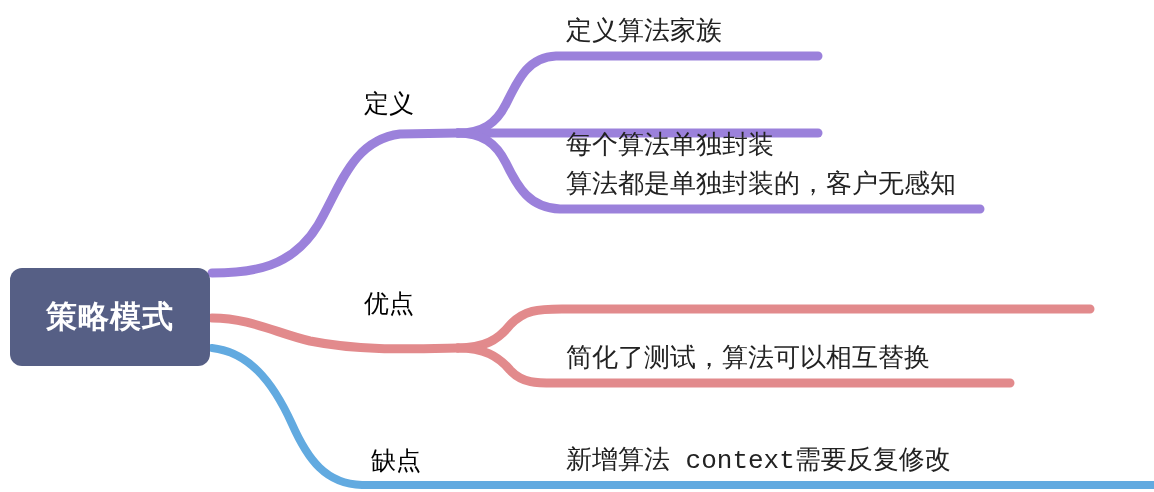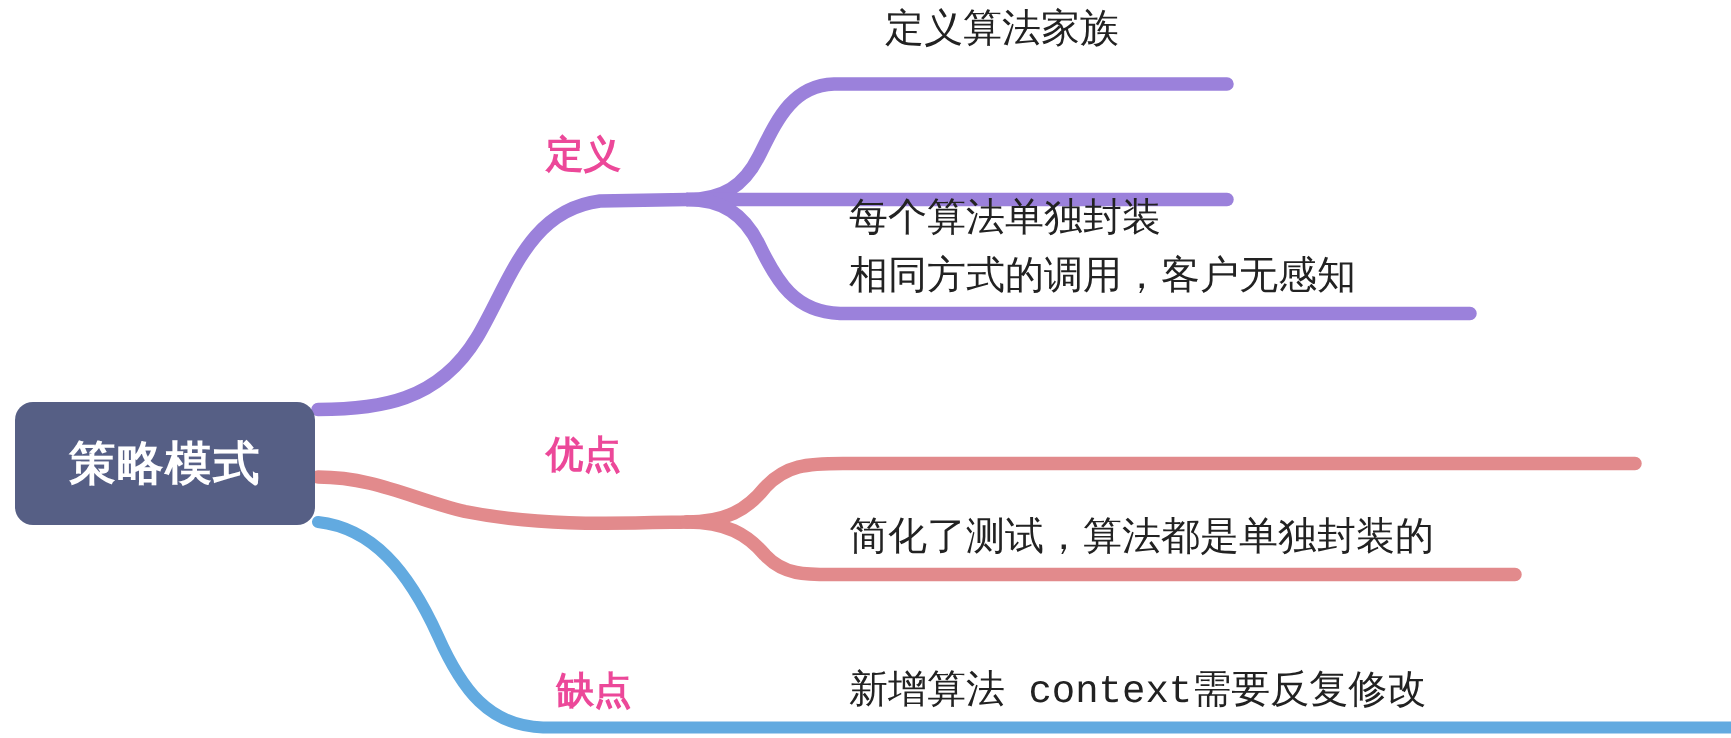--- a/index.html
+++ b/index.html
@@ -39,23 +39,23 @@
   }
   .root-label {
     color: #ffffff;
     font-size: 31px;
     font-weight: bold;
     letter-spacing: 1px;
     white-space: nowrap;
   }
   .branch-label {
     position: absolute;
-    color: #ec4899;
+    color: #000000;
     font-size: 25px;
-    font-weight: bold;
+    font-weight: normal;
     white-space: nowrap;
     transform: translate(-50%, -50%);
   }
   .leaf-label {
     position: absolute;
     color: #222222;
     font-size: 26px;
     font-weight: normal;
     white-space: nowrap;
     transform: translateY(-100%);
@@ -73,34 +73,34 @@
     <path class="branch-path" d="M 458 133 L 818 133" stroke="#9b81db" stroke-width="9"></path>
     <path class="branch-path" d="M 458 133 C 482 133, 496 143, 506 163 C 518 188, 530 208, 560 209 L 980 209" stroke="#9b81db" stroke-width="9"></path>
 
     <path class="branch-path" d="M 212 318 C 250 318, 276 333, 310 341 C 360 351, 410 349, 458 348" stroke="#e28a8c" stroke-width="9"></path>
     <path class="branch-path" d="M 458 348 C 484 348, 498 340, 510 325 C 524 310, 538 309, 562 309 L 1090 309" stroke="#e28a8c" stroke-width="9"></path>
     <path class="branch-path" d="M 458 348 C 484 348, 498 356, 510 370 C 524 385, 540 383, 566 383 L 1010 383" stroke="#e28a8c" stroke-width="9"></path>
 
     <path class="branch-path" d="M 212 348 C 248 352, 272 380, 292 424 C 308 460, 326 484, 362 485 L 1154 485" stroke="#62aae0" stroke-width="8"></path>
   </svg>
 
-  <div class="root-node" style="left:10px; top:268px; width:200px; height:82px; background:#565f85;">
+  <div class="root-node" style="left:10px; top:268px; width:200px; height:98px; background:#565f85;">
     <span class="root-label">策略模式</span>
   </div>
 
   <div class="branch-label" style="left:389px; top:103px;">定义</div>
 
   <div class="branch-label" style="left:389px; top:303px;text-align:center;">优点</div>
 
   <div class="branch-label" style="left:396px; top:460px;">缺点</div>
 
-  <div class="leaf-label" style="left:566px; top:36px;margin-left:24px;">定义算法家族</div>
+  <div class="leaf-label" style="left:566px; top:48px;">定义算法家族</div>
 
   <div class="leaf-label" style="left:566px; top:125px;margin-top:37px;">每个算法单独封装</div>
 
-  <div class="leaf-label" style="left:566px; top:201px;">相同方式的调用，客户无感知</div>
+  <div class="leaf-label" style="left:566px; top:201px;">算法都是单独封装的，客户无感知</div>
 
 
-  <div class="leaf-label" style="left:566px; top:375px;">简化了测试，算法都是单独封装的</div>
+  <div class="leaf-label" style="left:566px; top:375px;">简化了测试，算法可以相互替换</div>
 
   <div class="leaf-label" style="left:566px; top:477px;font-family:Liberation Mono, monospace;">新增算法 context需要反复修改</div>
 
 </div>
 
 </body></html>

